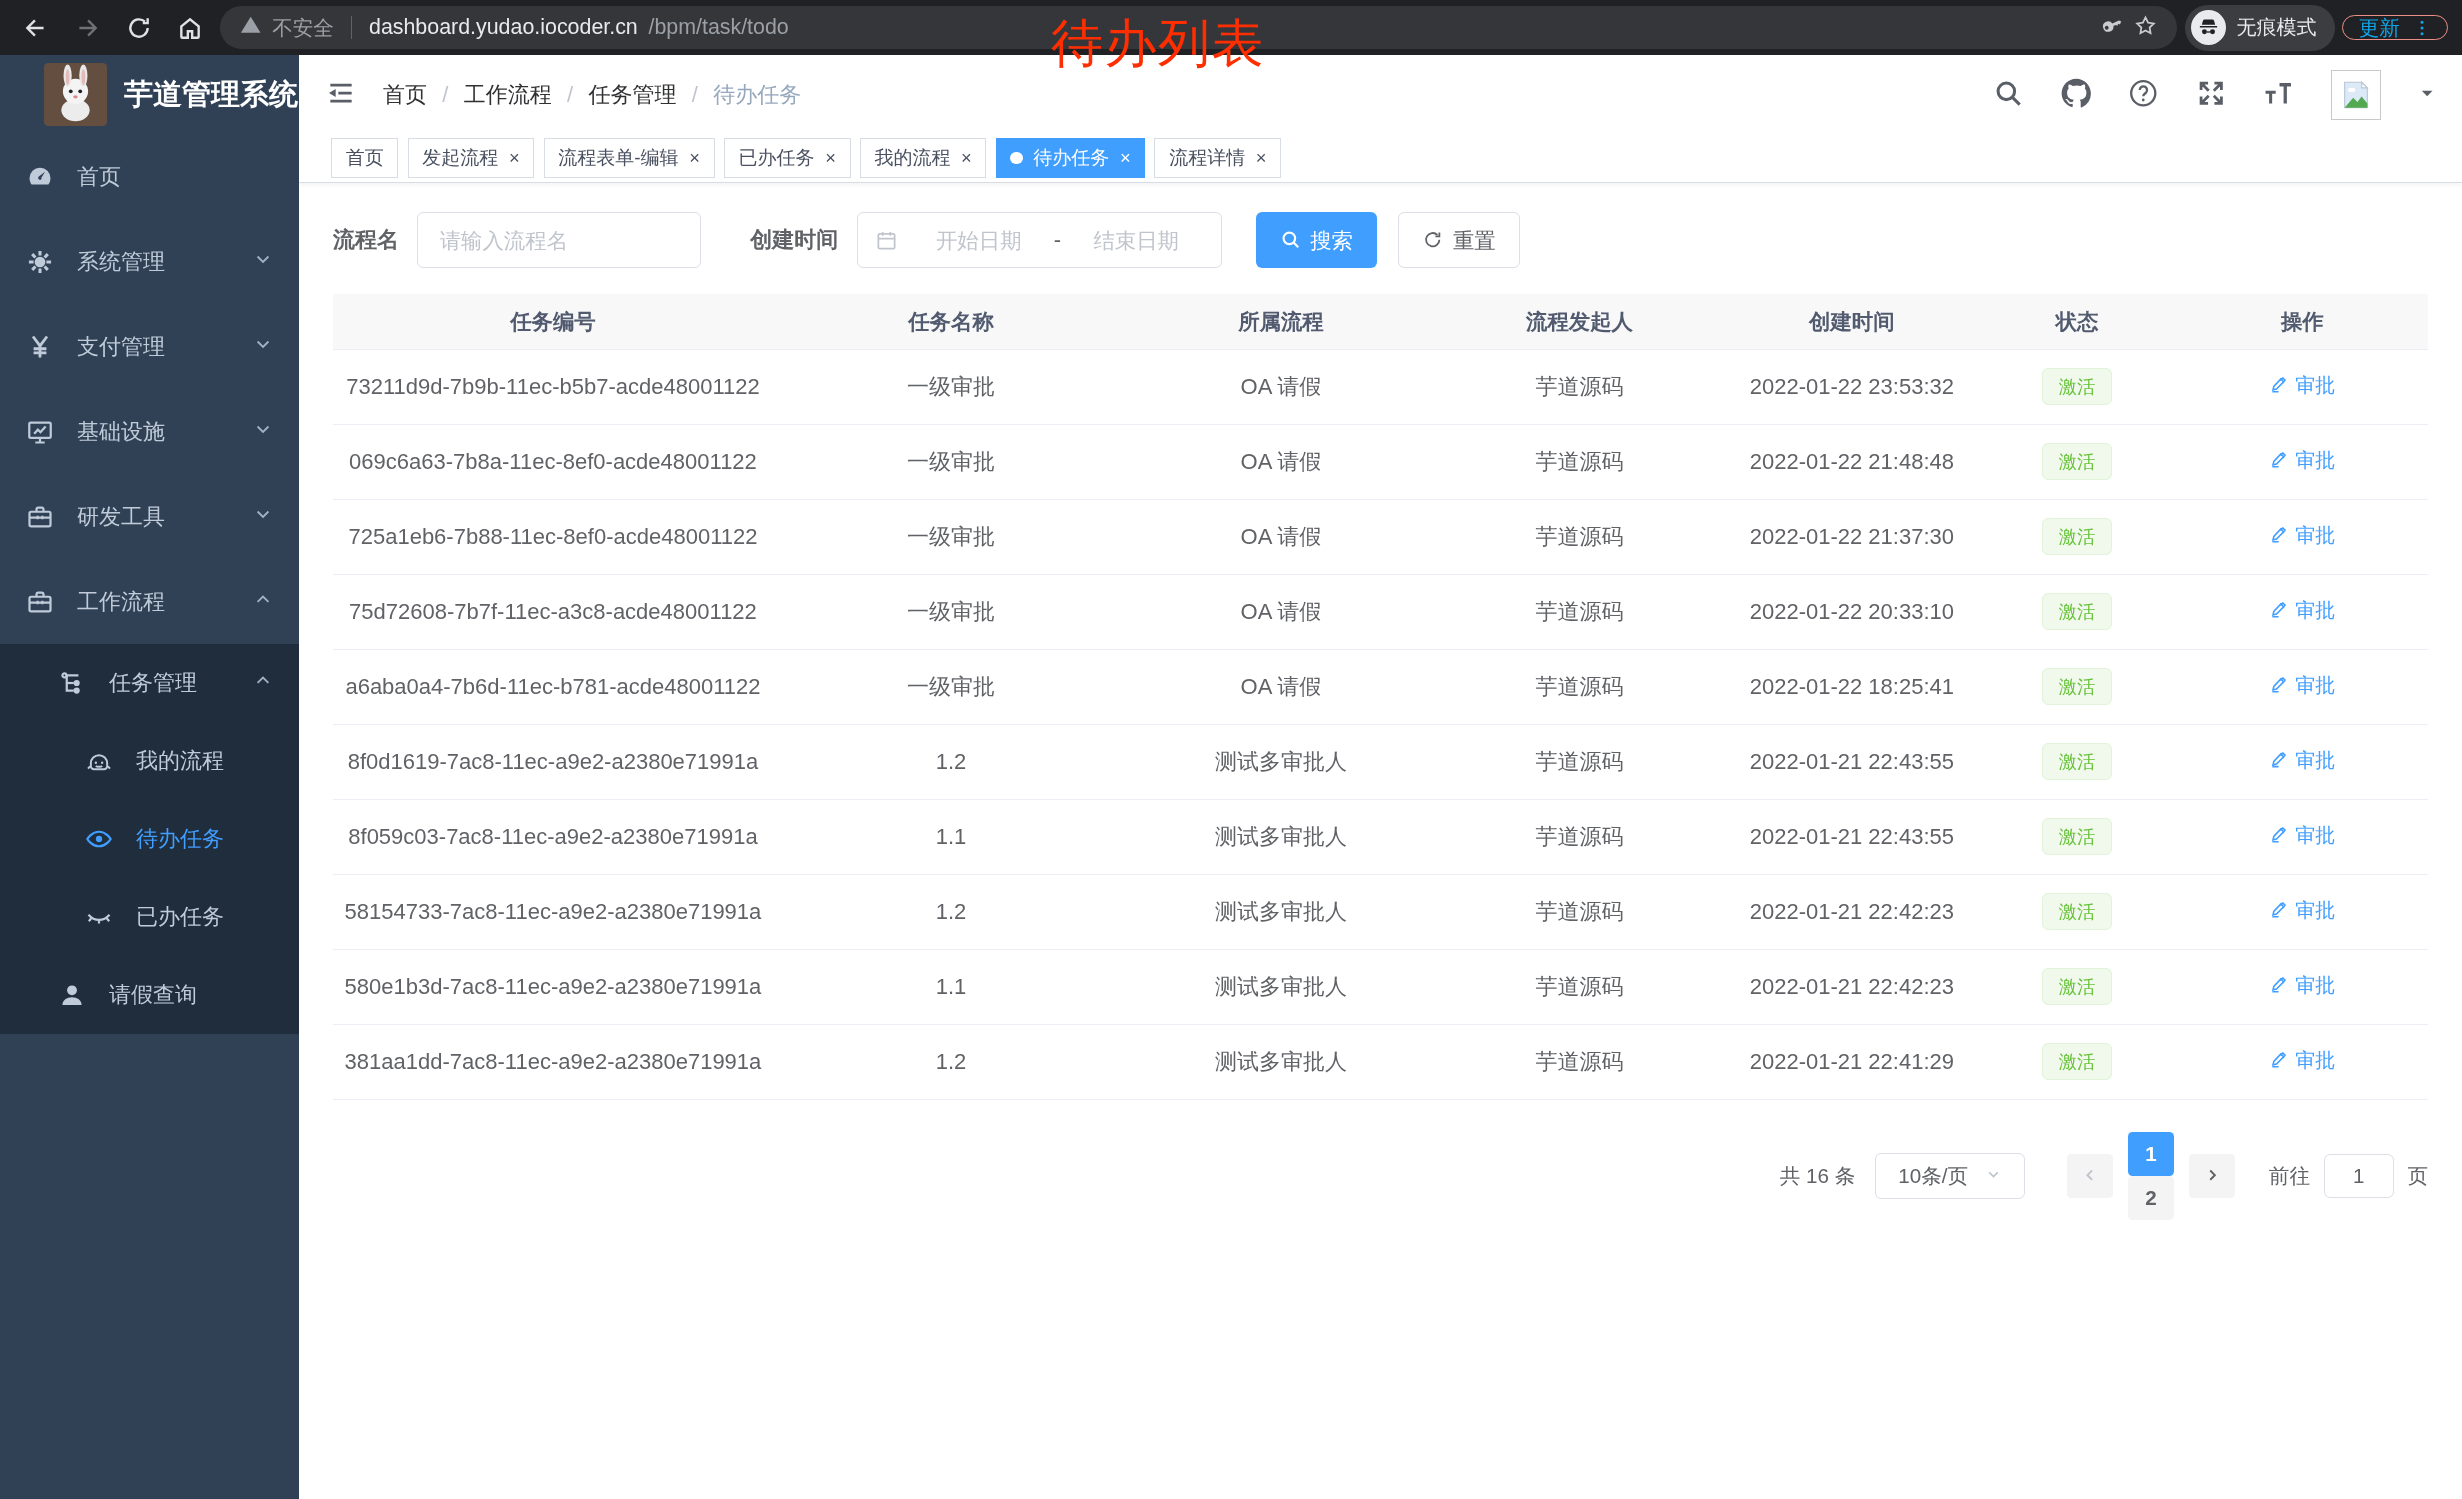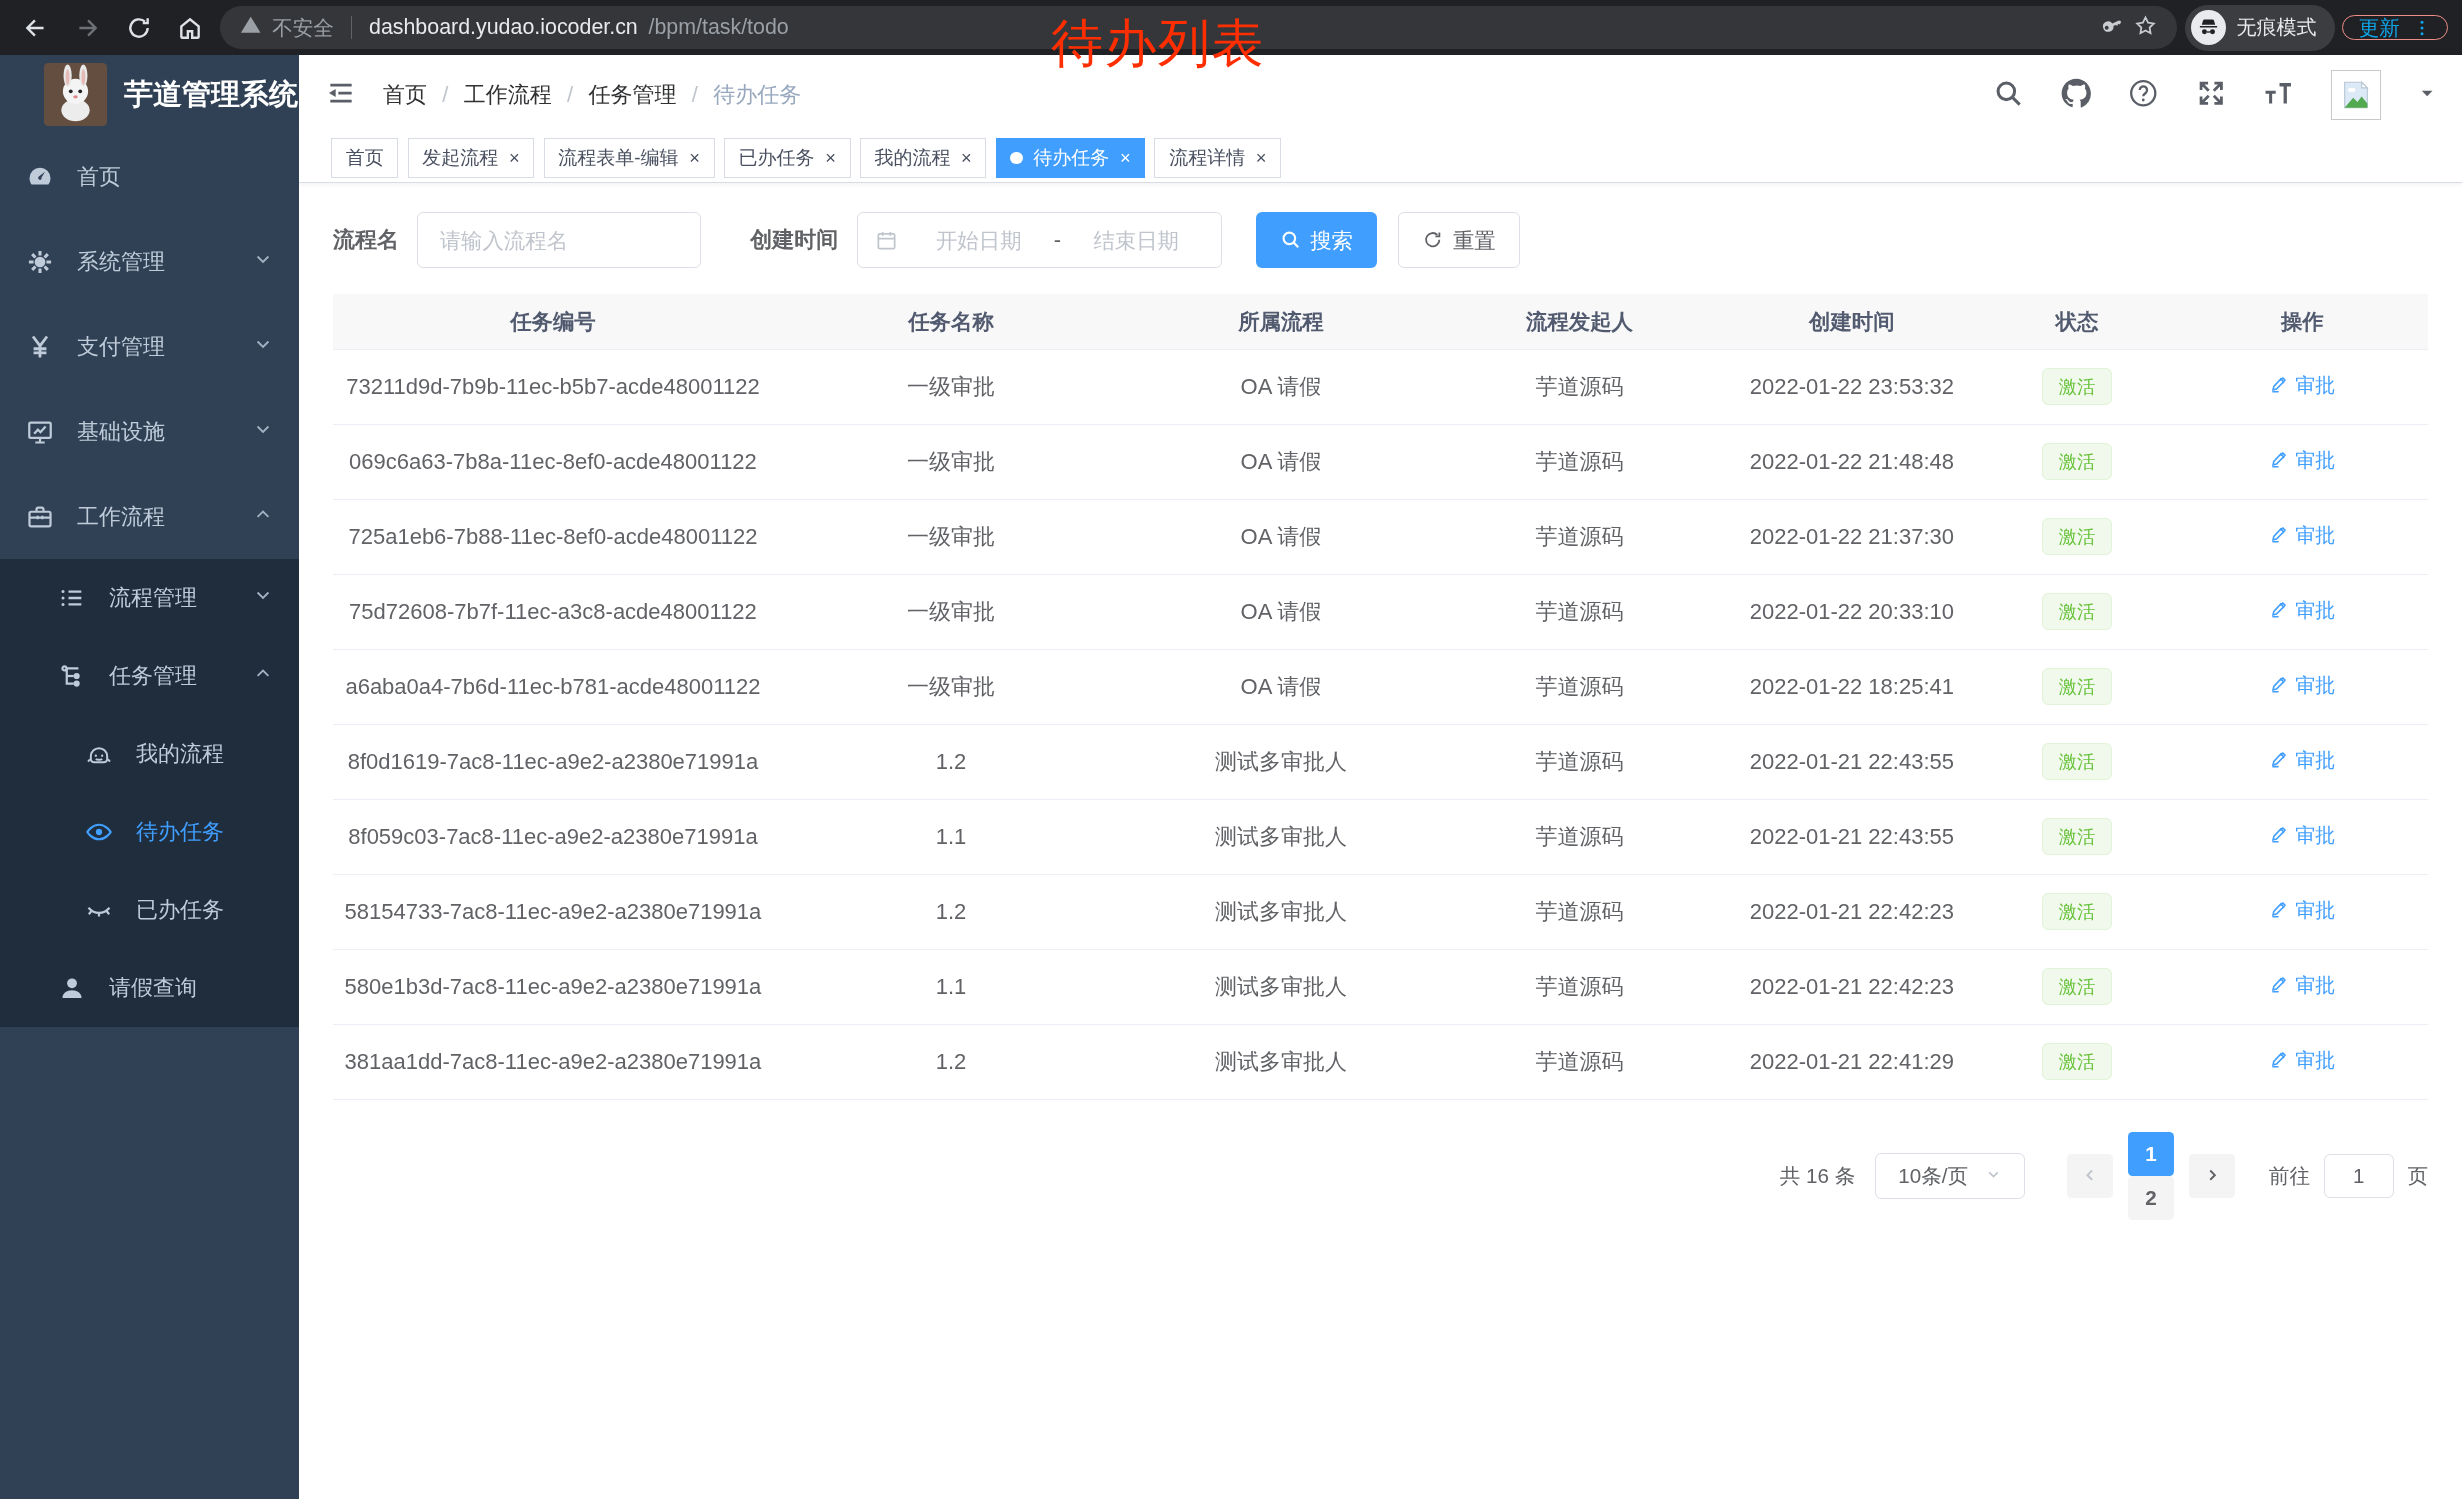--- a/index.html
+++ b/index.html
@@ -258,40 +258,38 @@
             <path d="M5.5 9l6.5 6.5L18.5 9"></path>
           </svg></span>
       </div>
       <div class="mi lvl1">
         <span class="mic">
           <svg viewBox="0 0 24 24" fill="none" stroke="currentColor" stroke-width="1.9">
             <rect x="3" y="7.5" width="18" height="12.5" rx="1.4"></rect>
             <path d="M9 7.5V5.6A1.6 1.6 0 0110.6 4h2.8A1.6 1.6 0 0115 5.6v1.9M3 12.5h18M10 11v3M14 11v3"></path>
           </svg>
         </span>
+        <span>研发工具</span>
+        <span class="chev"><svg viewBox="0 0 24 24" fill="none" stroke="currentColor" stroke-width="2.2">
+            <path d="M5.5 9l6.5 6.5L18.5 9"></path>
+          </svg></span>
+      </div>
+      <div class="mi lvl1">
+        <span class="mic">
+          <svg viewBox="0 0 24 24" fill="none" stroke="currentColor" stroke-width="1.9">
+            <rect x="3" y="7.5" width="18" height="12.5" rx="1.4"></rect>
+            <path d="M9 7.5V5.6A1.6 1.6 0 0110.6 4h2.8A1.6 1.6 0 0115 5.6v1.9M3 12.5h18M10 11v3M14 11v3"></path>
+          </svg>
+        </span>
         <span>工作流程</span>
         <span class="chev"><svg viewBox="0 0 24 24" fill="none" stroke="currentColor" stroke-width="2.2">
             <path d="M5.5 15.5L12 9l6.5 6.5"></path>
           </svg></span>
       </div>
       <div class="subwrap">
-        <div class="mi lvl2">
-          <span class="mic">
-            <svg viewBox="0 0 24 24" fill="none" stroke="currentColor" stroke-width="2">
-              <path d="M9 6.5h11M9 12h11M9 17.5h11"></path>
-              <circle cx="4.3" cy="6.5" r="1.3" fill="currentColor" stroke="none"></circle>
-              <circle cx="4.3" cy="12" r="1.3" fill="currentColor" stroke="none"></circle>
-              <circle cx="4.3" cy="17.5" r="1.3" fill="currentColor" stroke="none"></circle>
-            </svg>
-          </span>
-          <span>流程管理</span>
-          <span class="chev"><svg viewBox="0 0 24 24" fill="none" stroke="currentColor" stroke-width="2.2">
-              <path d="M5.5 9l6.5 6.5L18.5 9"></path>
-            </svg></span>
-        </div>
         <div class="mi lvl2">
           <span class="mic">
             <svg viewBox="0 0 24 24" fill="none" stroke="currentColor" stroke-width="1.9">
               <path d="M7.5 5.5h10M7.5 5.5v13h6"></path>
               <path d="M7.5 12h6"></path>
               <circle cx="5.5" cy="5.5" r="1.7"></circle>
               <circle cx="16" cy="12" r="1.7" fill="currentColor"></circle>
               <circle cx="16" cy="18.5" r="1.7" fill="currentColor"></circle>
             </svg>
           </span>

